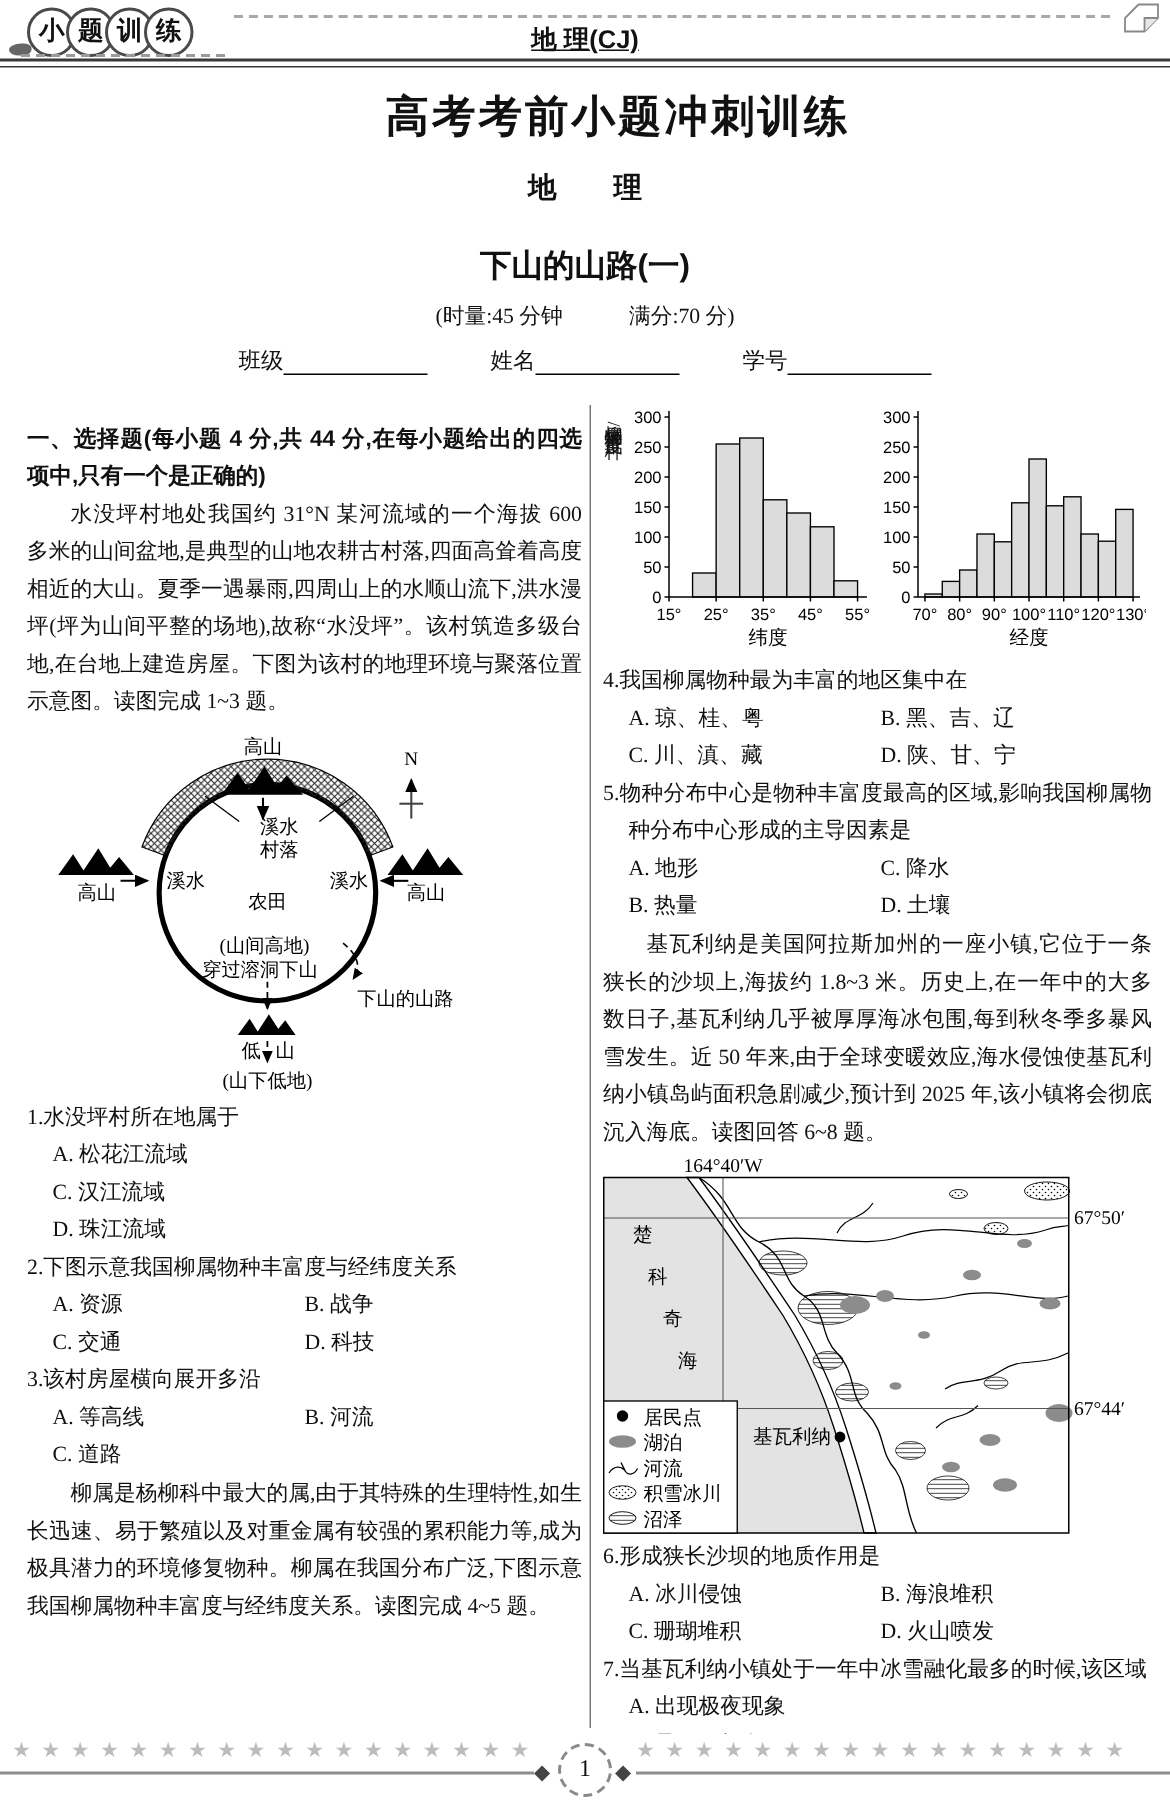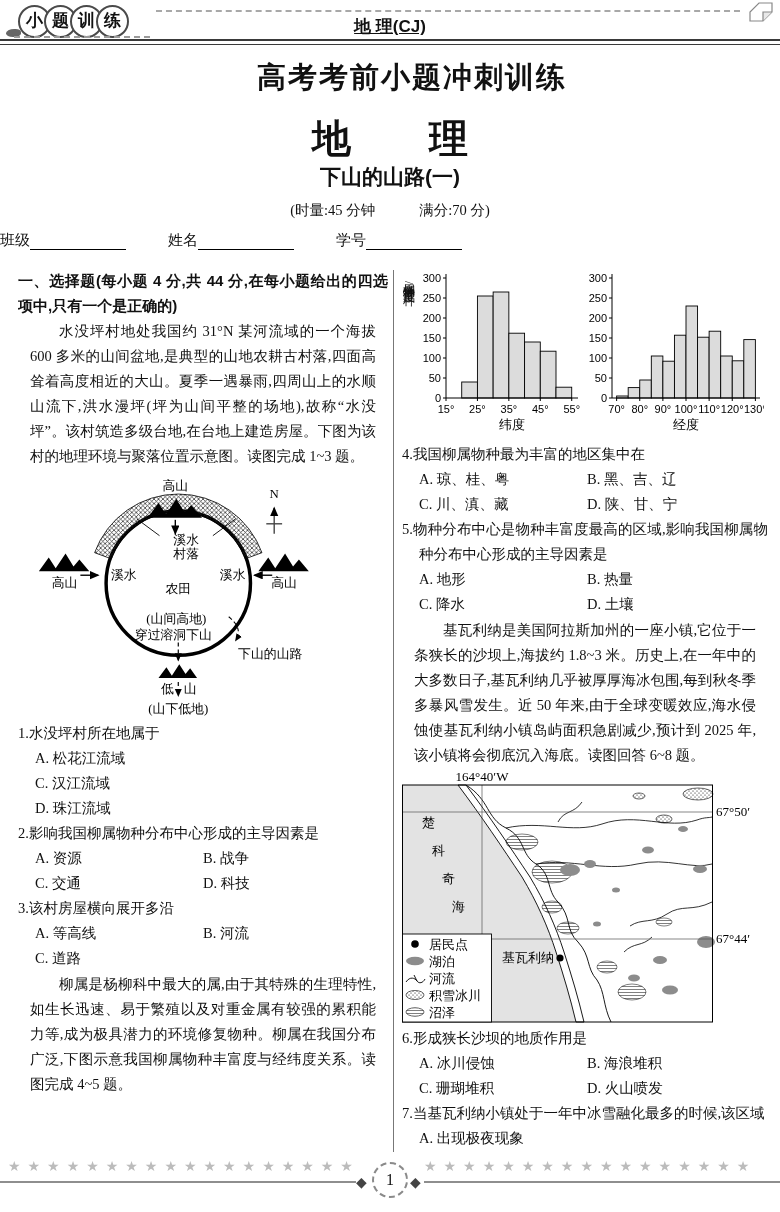--- a/index.html
+++ b/index.html
@@ -16,37 +16,37 @@
   .header-dash{position:absolute;top:10px;left:156px;width:584px;border-top:2px dashed #a8a8a8;}
   .ink{position:absolute;top:29px;left:6px;width:15px;height:8px;background:#666;border-radius:60% 40% 50% 50%;}
   .subject-line{position:absolute;top:15px;left:0;width:100%;text-align:center;font-weight:bold;
                 font-size:17px;font-family:"Liberation Sans",sans-serif;text-decoration:underline;}
   .curl{position:absolute;top:1px;right:6px;}
   .rule-double{position:absolute;top:39px;left:0;width:780px;height:3px;
                border-top:2px solid #3a3a3a;border-bottom:1px solid #3a3a3a;}
   
   .title-main{position:absolute;top:58px;left:0;width:100%;text-align:center;font-size:29px;
               font-weight:bold;letter-spacing:2px;font-family:"Liberation Sans",sans-serif;padding-left:22px;}
-  .title-subject{position:absolute;top:112px;left:0;width:100%;text-align:center;font-size:39px;
+  .title-subject{position:absolute;top:112px;left:0;width:100%;text-align:center;font-size:19px;
                  font-weight:bold;font-family:"Liberation Sans",sans-serif;}
   .title-sub{position:absolute;top:163px;left:0;width:100%;text-align:center;font-size:21px;
              font-weight:bold;font-family:"Liberation Sans",sans-serif;}
   .title-meta{position:absolute;top:201px;left:0;width:100%;text-align:center;font-size:14.5px;}
   .title-meta .gap{display:inline-block;width:44px;}
-  .fields{position:absolute;top:231px;left:0;width:100%;display:flex;gap:42px;
+  .fields{position:absolute;top:231px;left:0;width:100%;display:flex;justify-content:center;gap:42px;
           font-size:15px;}
   .field-line{display:inline-block;width:96px;border-bottom:1px solid #000;height:16px;vertical-align:bottom;}
   
   .cols{position:absolute;top:268px;left:0;width:780px;height:888px;overflow:hidden;}
-  .col-left{position:absolute;left:18px;top:0;width:370px;height:888px;overflow:hidden;}
+  .col-left{position:absolute;left:18px;top:12px;width:370px;height:888px;overflow:hidden;}
   .col-right{position:absolute;left:402px;top:0;width:366px;height:888px;overflow:hidden;}
   .divider{position:absolute;left:393px;top:2px;height:882px;border-left:1px solid #777;}
   .sec-head{font-weight:bold;font-size:15px;line-height:25px;text-align:justify;
             font-family:"Liberation Sans",sans-serif;}
-  .passage{font-size:14.5px;line-height:25px;text-align:justify;text-indent:2em;margin:1px 12px;}
+  .passage{font-size:14.5px;line-height:25px;text-align:justify;text-indent:2em;margin:1px 0;}
   .question{font-size:14.5px;line-height:25px;}
   .q-stem{padding-left:17px;text-indent:-17px;text-align:justify;}
   .opts-stack .opt{padding-left:17px;}
   .opts-grid{display:grid;grid-template-columns:168px 1fr;padding-left:17px;}
   
   .charts{display:flex;align-items:flex-start;height:172px;margin-bottom:2px;}
   .ylab{writing-mode:vertical-rl;font-size:12px;height:152px;margin-top:6px;letter-spacing:1px;line-height:14px;}
   .charts svg text{font-family:"Liberation Sans",sans-serif;}
   
   .village-svg{display:block;margin:2px auto;}
@@ -154,21 +154,21 @@
 
       <div class="question">
         <div class="q-stem"><span>1.</span><span>水没坪村所在地属于</span></div>
         <div class="opts-stack">
           <div class="opt">A. 松花江流域</div>
           <div class="opt">C. 汉江流域</div>
           <div class="opt">D. 珠江流域</div>
         </div>
       </div>
       <div class="question">
-        <div class="q-stem"><span>2.</span><span>影响我国柳属物种分布中心形成的主导因素是</span></div>
+        <div class="q-stem"><span>2.</span><span>下图示意我国柳属物种丰富度与经纬度关系</span></div>
         <div class="opts-grid">
           <div class="opt">A. 资源</div>
           <div class="opt">B. 战争</div>
           <div class="opt">C. 交通</div>
           <div class="opt">D. 科技</div>
         </div>
       </div>
       <div class="question">
         <div class="q-stem"><span>3.</span><span>该村房屋横向展开多沿</span></div>
         <div class="opts-grid">
@@ -272,22 +272,22 @@
           <div class="opt">A. 琼、桂、粤</div>
           <div class="opt">B. 黑、吉、辽</div>
           <div class="opt">C. 川、滇、藏</div>
           <div class="opt">D. 陕、甘、宁</div>
         </div>
       </div>
       <div class="question">
         <div class="q-stem"><span>5.</span><span>物种分布中心是物种丰富度最高的区域,影响我国柳属物种分布中心形成的主导因素是</span></div>
         <div class="opts-grid">
           <div class="opt">A. 地形</div>
+          <div class="opt">C. 降水</div>
           <div class="opt">B. 热量</div>
-          <div class="opt">C. 降水</div>
           <div class="opt">D. 土壤</div>
         </div>
       </div>
 
       <div class="passage">基瓦利纳是美国阿拉斯加州的一座小镇,它位于一条狭长的沙坝上,海拔约 1.8~3 米。历史上,在一年中的大多数日子,基瓦利纳几乎被厚厚海冰包围,每到秋冬季多暴风雪发生。近 50 年来,由于全球变暖效应,海水侵蚀使基瓦利纳小镇岛屿面积急剧减少,预计到 2025 年,该小镇将会彻底沉入海底。读图回答 6~8 题。</div>
 
       <svg class="map-svg" width="364" height="252" viewBox="0 0 364 252">
         <defs>
           <pattern id="mp" width="5" height="3" patternUnits="userSpaceOnUse">
             <line x1="0" y1="1.5" x2="5" y2="1.5" stroke="#000" stroke-width="0.5"></line>

